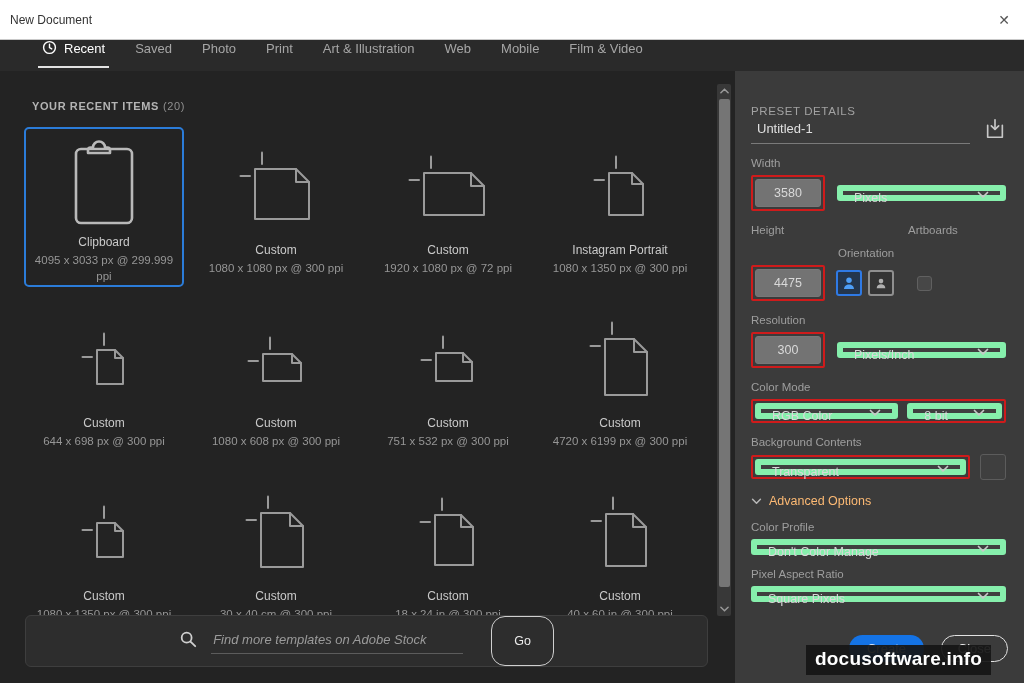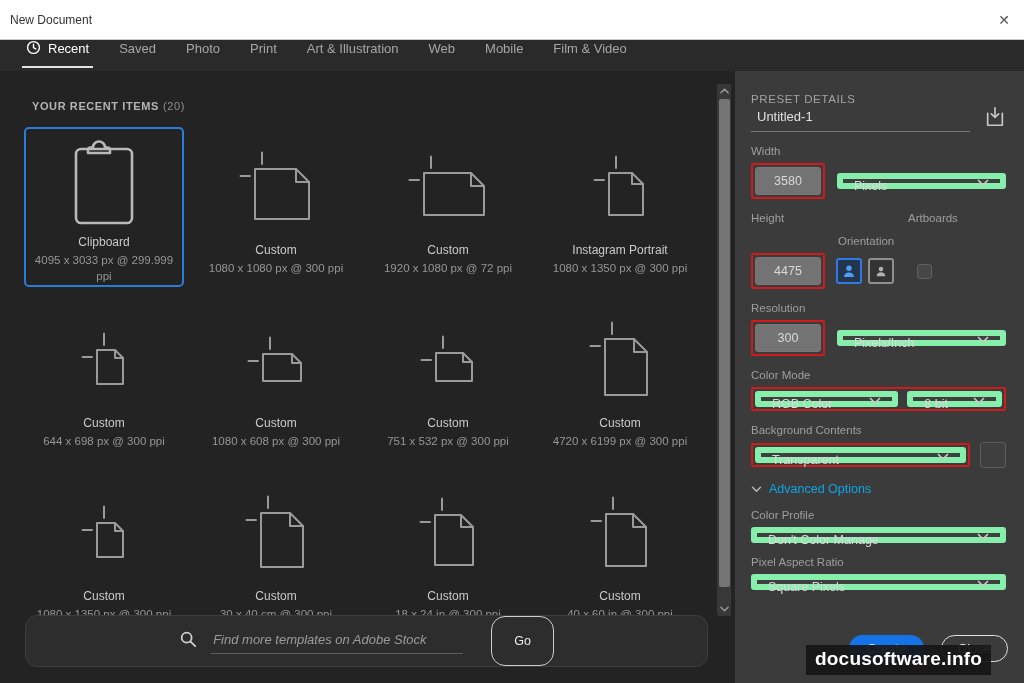--- a/index.html
+++ b/index.html
@@ -5,21 +5,21 @@
   * { margin:0; padding:0; box-sizing:border-box; }
   html,body { width:1024px; height:683px; }
   body { font-family:"Liberation Sans", sans-serif; background:#232323; position:relative; overflow:hidden; }
 
   
   .titlebar { position:absolute; left:0; top:0; width:1024px; height:40px; background:#ffffff; border-bottom:1px solid #c9c9c9; display:flex; align-items:center; justify-content:space-between; padding:0 10px; z-index:30; }
   .titlebar .t-text { font-size:12px; color:#333; }
   .titlebar .x { font-size:14px; color:#555; cursor:pointer; padding:0 4px; }
 
   
-  .tabbar { position:absolute; left:0; top:26px; width:1024px; height:45px; background:#2a2a2a; display:flex; align-items:center; gap:30px; padding:0 26px; z-index:25; }
+  .tabbar { position:absolute; left:0; top:26px; width:1024px; height:45px; background:#2a2a2a; display:flex; align-items:center; gap:30px; padding:0 42px; z-index:25; }
   .tab { position:relative; font-size:13px; color:#a6a6a6; height:45px; display:flex; align-items:center; gap:7px; cursor:pointer; }
   .tab.active { color:#ffffff; }
   .tab.active::after { content:""; position:absolute; left:-4px; right:-4px; bottom:3px; height:2px; background:#e2e2e2; }
 
   
   .left { position:absolute; left:0; top:71px; width:735px; height:612px; background:#232323; overflow:hidden; }
   .recent-head { position:absolute; left:32px; top:29px; font-size:11px; letter-spacing:.6px; color:#b4b4b4; font-weight:bold; }
   .recent-head .cnt { color:#8f8f8f; font-weight:normal; margin-left:4px; }
   .grid { position:absolute; left:24px; top:56px; display:grid; grid-template-columns:repeat(4,160px); grid-auto-rows:160px; column-gap:12px; row-gap:13px; }
   .tile { width:160px; height:160px; border:2px solid transparent; border-radius:5px; display:flex; flex-direction:column; align-items:center; cursor:pointer; }
@@ -28,43 +28,43 @@
   .tile-name { font-size:12px; color:#cacaca; margin-top:4px; text-align:center; }
   .tile-dims { font-size:11.5px; color:#969696; margin-top:3px; text-align:center; line-height:1.45; padding:0 6px; }
 
   
   .scrollbar { position:absolute; right:4px; top:13px; width:14px; height:532px; background:#383838; border-radius:2px; z-index:5; }
   .sb-btn { position:absolute; left:0; width:14px; height:14px; display:flex; align-items:center; justify-content:center; cursor:pointer; }
   .sb-up { top:0; } .sb-down { bottom:0; }
   .sb-thumb { position:absolute; left:1.5px; top:15px; width:11px; height:488px; background:#757575; border-radius:2px; cursor:grab; }
 
   
-  .searchbar { position:absolute; left:25px; top:544px; width:683px; height:52px; background:#2d2d2d; border:1px solid #3e3e3e; border-radius:12px; display:flex; align-items:center; justify-content:center; gap:14px; z-index:6; }
+  .searchbar { position:absolute; left:25px; top:544px; width:683px; height:52px; background:#2d2d2d; border:1px solid #3e3e3e; border-radius:6px; display:flex; align-items:center; justify-content:center; gap:14px; z-index:6; }
   .search-input { width:252px; background:transparent; border:none; border-bottom:1px solid #5c5c5c; color:#cfcfcf; font-size:13px; font-style:italic; padding:3px 2px 6px; outline:none; font-family:"Liberation Sans",sans-serif; }
   .search-input::placeholder { color:#9b9b9b; }
   .go-btn { margin-left:14px; border:1.5px solid #cfcfcf; border-radius:14px; background:transparent; color:#ececec; font-size:12.5px; padding:17px 22px; cursor:pointer; font-family:"Liberation Sans",sans-serif; }
 
   
-  .right { position:absolute; left:735px; top:71px; width:289px; height:612px; background:#3b3b3b; padding:22px 18px 0 16px; }
+  .right { position:absolute; left:735px; top:71px; width:289px; height:612px; background:#3b3b3b; padding:34px 18px 0 16px; }
   .sec-head { font-size:11.5px; letter-spacing:.6px; color:#a2a2a2; }
   .name-row { display:flex; align-items:flex-end; gap:14px; }
   .name-field { flex:1; border-bottom:1px solid #7a7a7a; font-size:13px; color:#e0e0e0; padding:4px 6px 7px; cursor:text; }
   .lbl { font-size:11.5px; color:#9e9e9e; margin-top:13px; margin-bottom:6px; }
   .row { display:flex; align-items:center; }
   .hl { border:2px solid #cf1b1b; border-radius:2px; padding:2px; display:flex; }
   .numfield { width:66px; height:28px; background:#737373; border:1px solid #787878; border-radius:3px; color:#d9d9d9; font-size:12.5px; display:flex; align-items:center; justify-content:center; cursor:text; }
   .dd { height:16px; background:#3f3f3f; border:6px solid #86efac; border-radius:3px; display:flex; align-items:flex-start; justify-content:space-between; padding:0 11px; color:#d9d9d9; font-size:12.5px; cursor:pointer; }
   .labels3 { display:flex; margin-top:13px; margin-bottom:6px; }
   .labels3 span { font-size:11.5px; color:#9e9e9e; }
   .orient-btn { width:26px; height:26px; border-radius:3px; display:flex; align-items:center; justify-content:center; cursor:pointer; }
   .orient-portrait { border:2px solid #2f7ae5; background:#24364d; }
   .orient-landscape { border:2px solid #8f8f8f; background:#343434; }
   .checkbox { width:15px; height:15px; background:#474747; border:1px solid #606060; border-radius:3px; cursor:pointer; }
   .swatch { width:26px; height:26px; background:#3f3f3f; border:1px solid #5c5c5c; border-radius:3px; margin-left:10px; cursor:pointer; }
-  .adv-row { margin-top:14px; display:flex; align-items:center; gap:7px; color:#0ea5e9; font-size:12.5px; cursor:pointer; }
+  .adv-row { margin-top:14px; display:flex; align-items:center; gap:7px; color:#fdba74; font-size:12.5px; cursor:pointer; }
   .create-btn { position:absolute; right:100px; bottom:21px; background:#1473e6; border:none; border-radius:14px; color:#d8e7fb; font-size:13px; padding:6px 18px; cursor:pointer; font-family:"Liberation Sans",sans-serif; }
   .close-btn { position:absolute; right:16px; bottom:21px; background:transparent; border:1.5px solid #e2e2e2; border-radius:14px; color:#efefef; font-size:13px; padding:5px 16px; cursor:pointer; font-family:"Liberation Sans",sans-serif; }
 
   
   .watermark { position:absolute; left:806px; top:645px; z-index:60; background:rgba(22,22,22,.93); color:#ffffff; font-weight:bold; font-size:19px; padding:3px 9px 5px; letter-spacing:.2px; }
 </style>
 </head>
 <body>
 
 <div class="titlebar">

